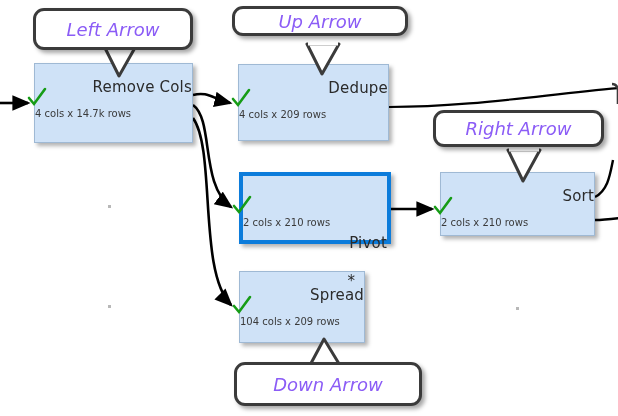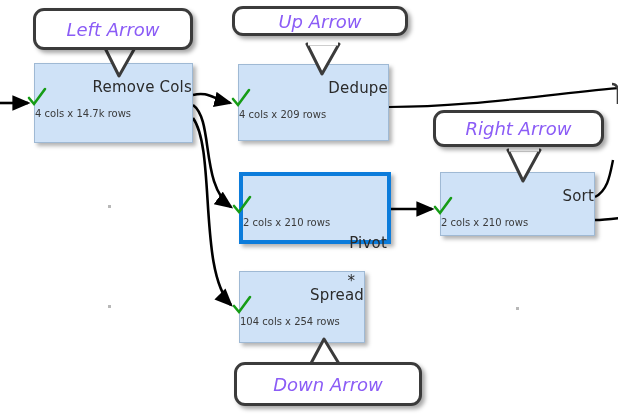--- a/index.html
+++ b/index.html
@@ -157,21 +157,21 @@
   <div class="node selected" style="left:239px; top:172px; width:152px; height:72px;">
     <div class="node-title">Pivot</div>
     <div class="node-sub">2 cols x 210 rows</div>
     <svg class="node-check" viewBox="0 0 22 22">
       <path d="M3,12 L8,18 L19,3" stroke="#169c16" stroke-width="2.6" fill="none" stroke-linecap="round"></path>
     </svg>
   </div>
 
   <div class="node" style="left:239px; top:271px; width:126px; height:72px;">
     <div class="node-title">Spread</div>
-    <div class="node-sub">104 cols x 254 rows</div>
+    <div class="node-sub">104 cols x 209 rows</div>
     <div class="node-star">*</div>
     <svg class="node-check" viewBox="0 0 22 22">
       <path d="M3,12 L8,18 L19,3" stroke="#169c16" stroke-width="2.6" fill="none" stroke-linecap="round"></path>
     </svg>
   </div>
 
   <div class="node" style="left:440px; top:172px; width:155px; height:64px;">
     <div class="node-title">Sort</div>
     <div class="node-sub">2 cols x 210 rows</div>
     <svg class="node-check" viewBox="0 0 22 22">

